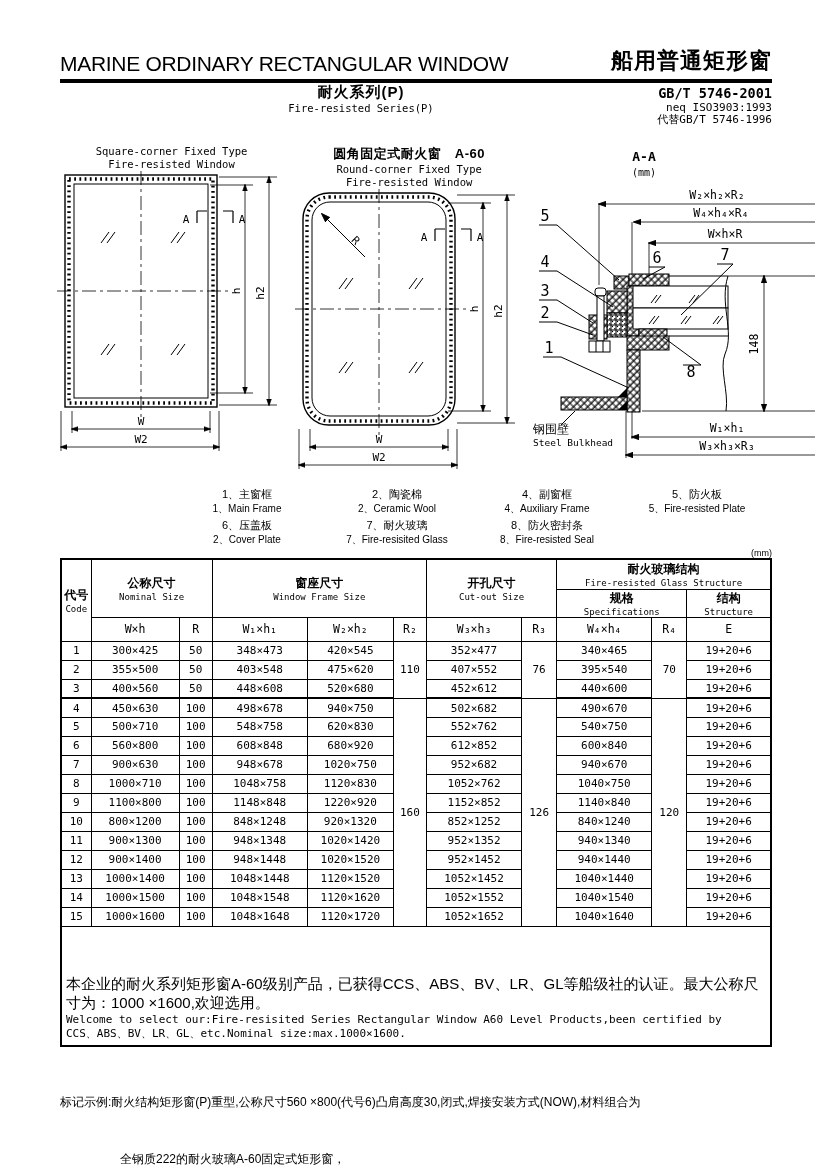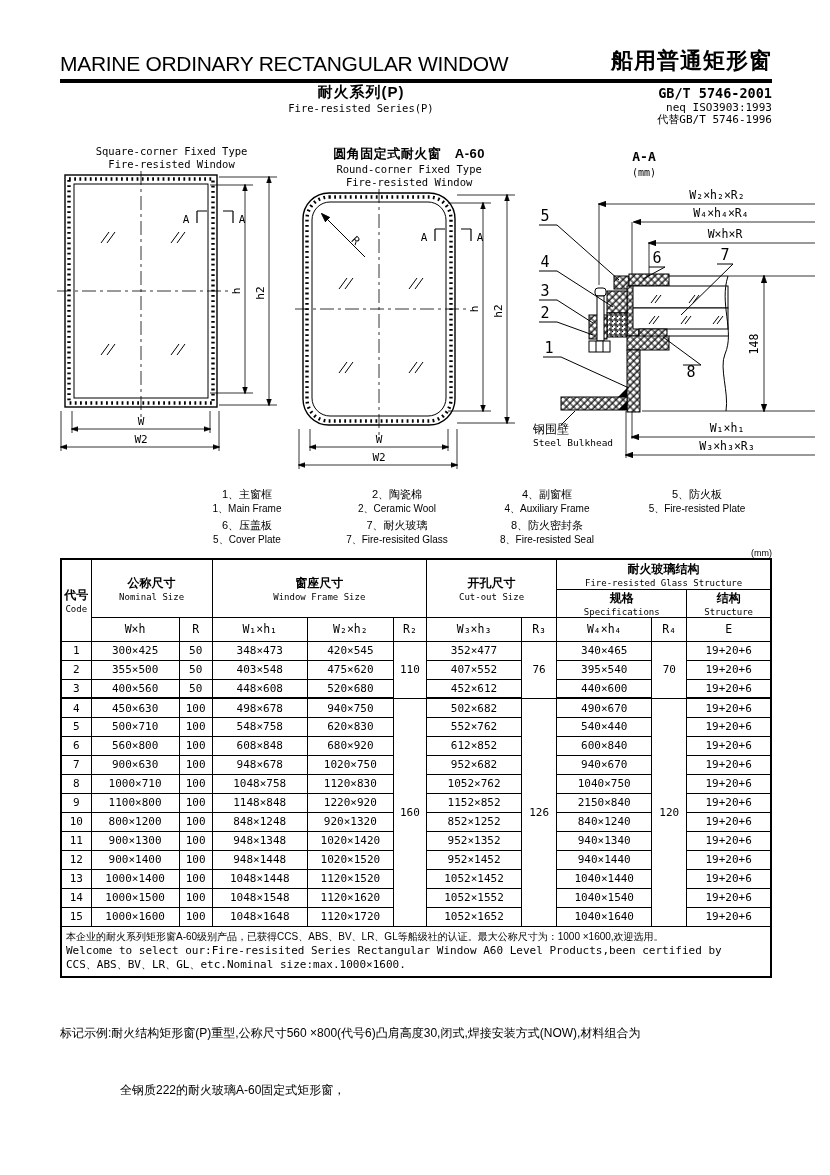--- a/index.html
+++ b/index.html
@@ -49,21 +49,21 @@
   table.spec { width:712px; border-collapse:collapse; table-layout:fixed; border:2px solid #000; }
   table.spec th, table.spec td { border:1px solid #000; text-align:center; vertical-align:middle; padding:0; }
   th .hz { font-size:12px; font-weight:bold; }
   th .he { font-size:9px; font-weight:normal; font-family:"DejaVu Sans Mono",monospace; }
   tr.sub th { font:11.5px "DejaVu Sans Mono",monospace; height:24px; font-weight:normal; }
   tr.grp1 th { height:30px; }
   tr.grp2 th { height:25px; }
   tbody#spec-tbody td { font:11px "DejaVu Sans Mono",monospace; height:19px; }
   tbody#spec-tbody tr.ge td { border-bottom-width:2px; }
   tbody.notes-body td { text-align:left; padding:3px 4px 4px 4px; }
-  .note-zh { font-size:10px; }
+  .note-zh { font-size:15px;margin-top:45px; }
   .note-en { font-size:11px; font-family:"DejaVu Sans Mono",monospace; line-height:1.3; }
 
   
   .marked-zh { margin-top:7px; font-size:12px; line-height:1.6; white-space:pre; }
   .mz2 { padding-left:60px; }
   .mz3 { padding-left:14px; }
 </style>
 </head>
 <body>
 
@@ -315,21 +315,21 @@
       <div class="legend-item">
         <div class="lz">4、副窗框</div>
         <div class="le">4、Auxiliary Frame</div>
       </div>
       <div class="legend-item">
         <div class="lz">5、防火板</div>
         <div class="le">5、Fire-resisted Plate</div>
       </div>
       <div class="legend-item">
         <div class="lz">6、压盖板</div>
-        <div class="le">5、Cover Plate</div>
+        <div class="le">2、Cover Plate</div>
       </div>
       <div class="legend-item">
         <div class="lz">7、耐火玻璃</div>
         <div class="le">7、Fire-resisited Glass</div>
       </div>
       <div class="legend-item">
         <div class="lz">8、防火密封条</div>
         <div class="le">8、Fire-resisted Seal</div>
       </div>
     </div>
@@ -442,21 +442,21 @@
           <td rowspan="12">120</td>
           <td>19+20+6</td>
         </tr>
         <tr>
           <td>5</td>
           <td>500×710</td>
           <td>100</td>
           <td>548×758</td>
           <td>620×830</td>
           <td>552×762</td>
-          <td>540×440</td>
+          <td>540×750</td>
           <td>19+20+6</td>
         </tr>
         <tr>
           <td>6</td>
           <td>560×800</td>
           <td>100</td>
           <td>608×848</td>
           <td>680×920</td>
           <td>612×852</td>
           <td>600×840</td>
@@ -482,21 +482,21 @@
           <td>1040×750</td>
           <td>19+20+6</td>
         </tr>
         <tr>
           <td>9</td>
           <td>1100×800</td>
           <td>100</td>
           <td>1148×848</td>
           <td>1220×920</td>
           <td>1152×852</td>
-          <td>2150×840</td>
+          <td>1140×840</td>
           <td>19+20+6</td>
         </tr>
         <tr>
           <td>10</td>
           <td>800×1200</td>
           <td>100</td>
           <td>848×1248</td>
           <td>920×1320</td>
           <td>852×1252</td>
           <td>840×1240</td>

